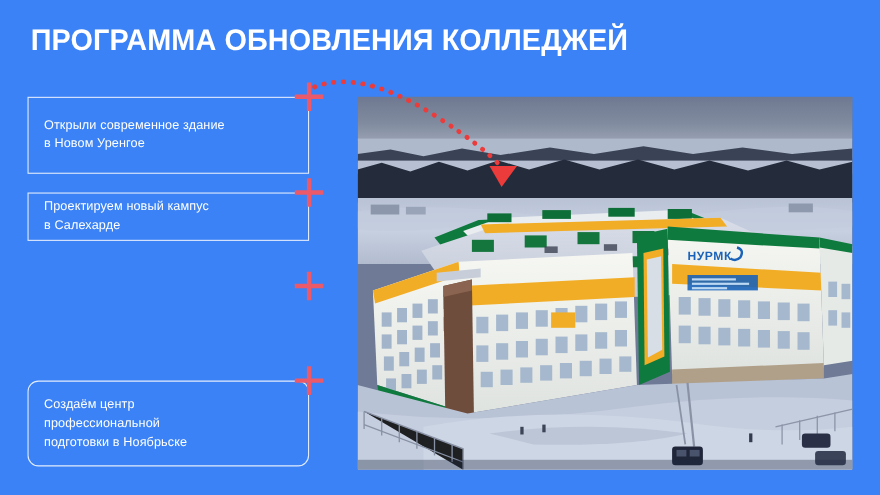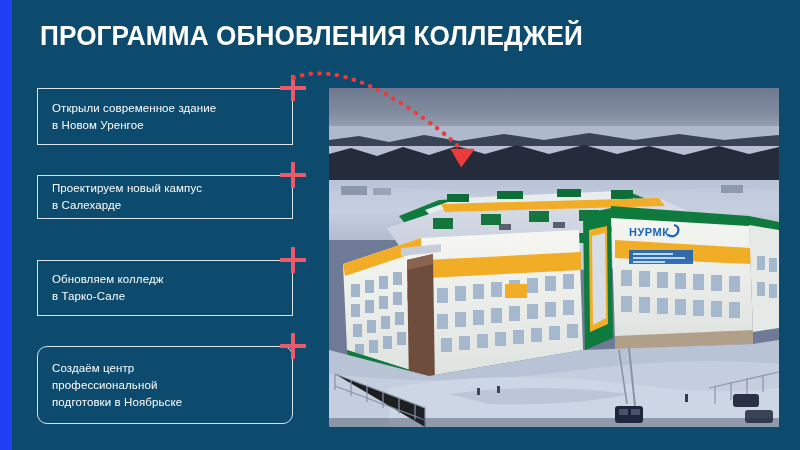--- a/index.html
+++ b/index.html
@@ -7,23 +7,22 @@
   body {
     background:#1f3ef5;
     font-family:"Liberation Sans", sans-serif;
     position:relative;
     -webkit-font-smoothing:antialiased;
   }
 
   
   .slide {
     position:absolute; inset:0;
-    background:#0c4a6e;
+    background:#3b82f6;
     overflow:hidden;
-    margin-left:12px;
   }
 
   
   .title {
     position:absolute;
     left:28px; top:20px;
     width:700px;
     color:#ffffff;
     font-family:"Liberation Sans Narrow","Liberation Sans", sans-serif;
     font-weight:900;
@@ -51,21 +50,21 @@
   .card-text {
     color:#ffffff;
     font-size:11.5px;
     line-height:17px;
     font-weight:400;
     padding:0 14px;
     letter-spacing:0.1px;
     white-space:pre-line;
   }
 
-  .card.c1 { top:88px;  height:57px; }
+  .card.c1 { top:88px;  height:70px; }
   .card.c2 { top:175px; height:44px; }
   .card.c3 { top:260px; height:56px; }
   .card.c4 { top:346px; height:78px;border-radius:10px; }
 
   
   .plus {
     position:absolute;
     width:26px; height:26px;
     pointer-events:none;
   }
@@ -79,21 +78,21 @@
   .plus::after  { top:0; left:11px; height:26px; width:4px; }
 
   .plus.p1 { left:268px; top:75px; }
   .plus.p2 { left:268px; top:162px; }
   .plus.p3 { left:268px; top:247px; }
   .plus.p4 { left:268px; top:333px; }
 
   
   .photo {
     position:absolute;
-    left:317px; top:88px;
+    left:325px; top:88px;
     width:450px; height:339px;
     overflow:hidden;
     background:#6e7a96;
   }
   .photo svg { display:block; width:450px; height:339px; }
 
   
   .arrow-layer {
     position:absolute; inset:0;
     pointer-events:none;
@@ -111,24 +110,20 @@
     <div class="card c1">
       <div class="card-text">Открыли современное здание
 в Новом Уренгое</div>
     </div>
 
     <div class="card c2">
       <div class="card-text">Проектируем новый кампус
 в Салехарде</div>
     </div>
 
-    <div class="card c3">
-      <div class="card-text">Обновляем колледж
-в Тарко-Сале</div>
-    </div>
 
     <div class="card c4">
       <div class="card-text">Создаём центр
 профессиональной
 подготовки в Ноябрьске</div>
     </div>
 
     <span class="plus p1"></span>
     <span class="plus p2"></span>
     <span class="plus p3"></span>

